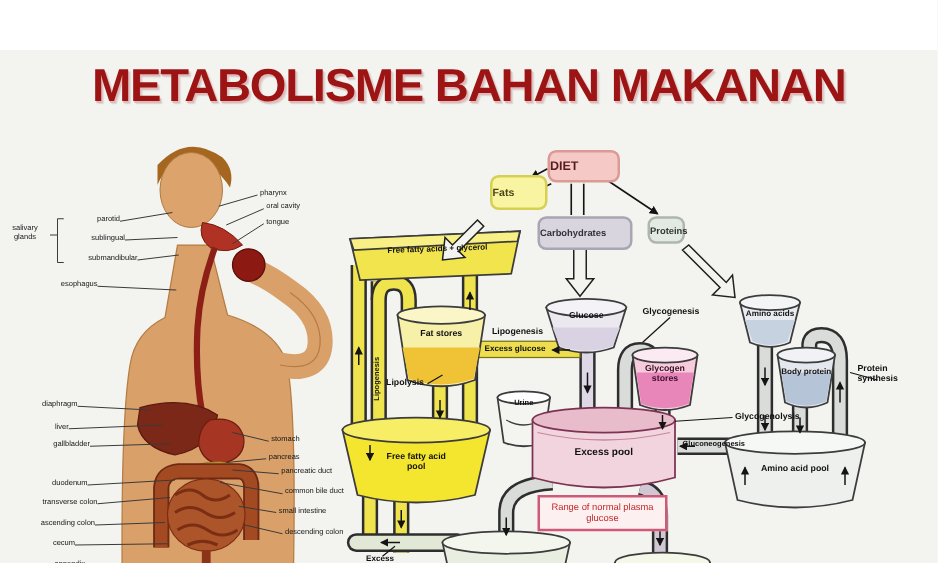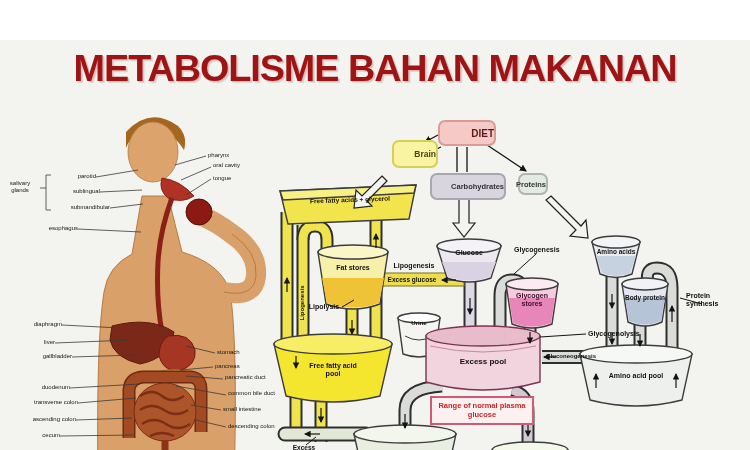--- a/index.html
+++ b/index.html
@@ -8,24 +8,24 @@
   #title{position:absolute;left:0;top:8px;width:750px;text-align:center;
     font-family:"Liberation Sans",sans-serif;font-weight:bold;font-size:37px;
     color:#9c1414;letter-spacing:-1px;transform:scaleX(1.02);
     text-shadow:1px 1px 0 #e2b8b8, 2px 2px 1px #d8d4d0;white-space:nowrap;}
   svg{position:absolute;left:0;top:0;}
   .al{position:absolute;font-size:6px;line-height:1.15;color:#161616;}
   .alr{text-align:right;}
   .alc{text-align:center;}
   .dl{position:absolute;font-weight:bold;font-size:7px;line-height:1.1;color:#111;text-align:center;}
   .dll{text-align:left;}
-  .nbox{position:absolute;border-radius:7px;display:flex;align-items:center;justify-content:flex-end;
+  .nbox{position:absolute;border-radius:7px;display:flex;align-items:center;justify-content:flex-start;
         font-weight:bold;color:#3c2a2a;box-sizing:border-box;}
   #range-note{position:absolute;left:430px;top:356px;width:104px;background:#fdf0f1;
-    border:2px solid #cf5a78;color:#c42727;font-weight:bold;font-size:7.5px;
+    border:2px solid #cf5a78;color:#c42727;font-weight:normal;font-size:7.5px;
     text-align:center;padding:3px 2px;box-sizing:border-box;line-height:1.25;}
   .vlab{position:absolute;font-weight:bold;font-size:6.5px;color:#111;text-align:center;}
 </style>
 </head>
 <body>
 
 <div id="stage">
 
   <div id="title">METABOLISME BAHAN MAKANAN</div>
 
@@ -213,21 +213,21 @@
       <line x1="702" y1="264" x2="680" y2="258" stroke="#141414" stroke-width="1"></line>
       <line x1="342" y1="267" x2="354" y2="260" stroke="#141414" stroke-width="1"></line>
       <line x1="306" y1="405" x2="316" y2="397" stroke="#141414" stroke-width="1"></line>
     </g>
   </svg>
 
   <div class="nbox" style="left:438px;top:80px;width:58px;height:26px;background:#f4c9c6;border:2px solid #dc9a94;font-size:10px;color:#5a1a1a;">
       <span>DIET</span>
     </div>
   <div class="nbox" style="left:392px;top:100px;width:46px;height:28px;background:#f8f4a2;border:2px solid #d6d052;font-size:8.5px;color:#4a4418;">
-      <span>Brain</span>
+      <span>Fats</span>
     </div>
   <div class="nbox" style="left:430px;top:133px;width:76px;height:27px;background:#d9d5df;border:2px solid #a9a5b3;font-size:7.5px;color:#33303a;">
       <span>Carbohydrates</span>
     </div>
   <div class="nbox" style="left:518px;top:133px;width:30px;height:22px;background:#e3e9e3;border:2px solid #aeb6ae;font-size:7.5px;color:#30382f;">
       <span>Proteins</span>
     </div>
 
   <div class="vlab" style="left:292px;top:156px;width:116px;transform:rotate(-2deg);">Free fatty acids + glycerol</div>
   <div class="dl" style="left:333px;top:224px;width:40px;">Fat stores</div>

